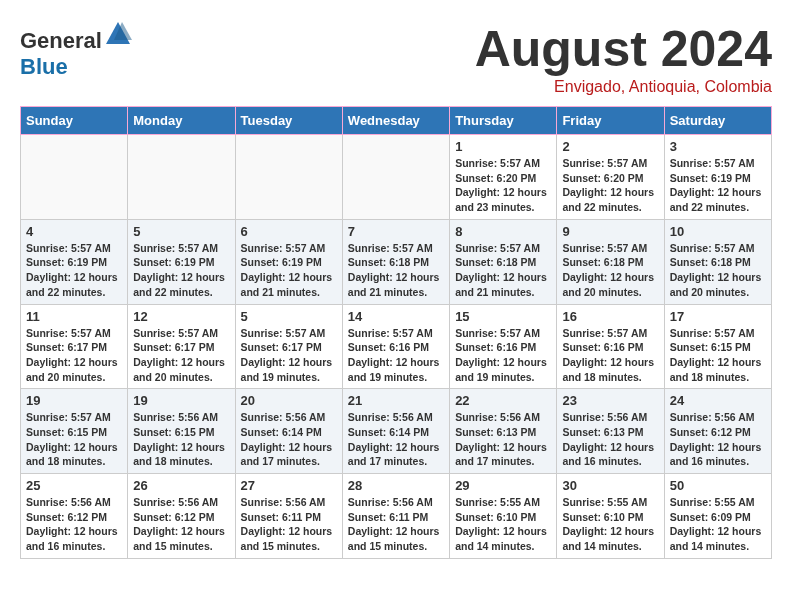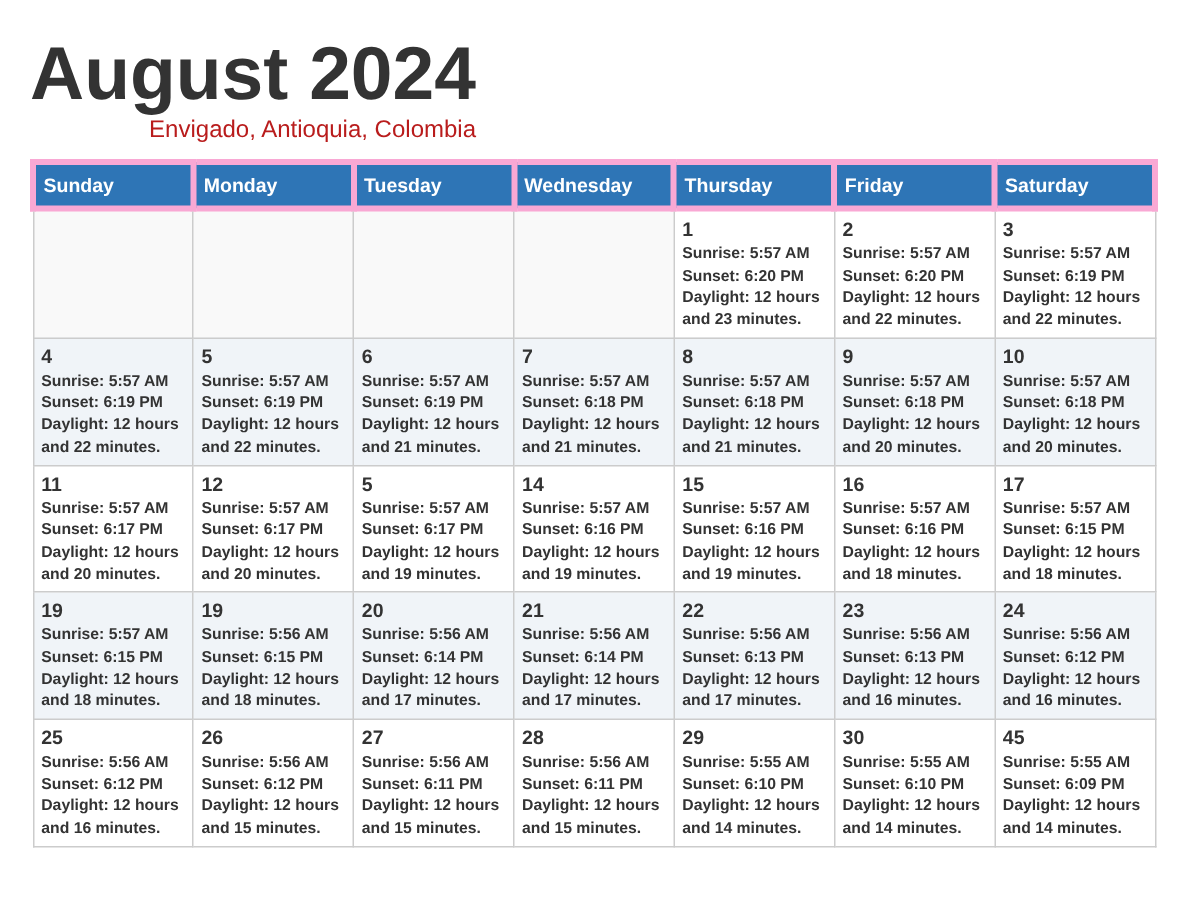--- a/index.html
+++ b/index.html
@@ -52,21 +52,21 @@
       border-collapse: collapse;
       font-size: 11px;
     }
     .calendar th {
       background: #2e75b6;
       color: #fff;
       text-align: left;
       padding: 6px 5px;
       font-size: 13px;
       font-weight: bold;
-      border: 4px solid #f9a8d4;
+      border: 1px solid #f9a8d4;
     }
     .calendar td {
       border: 1px solid #ccc;
       vertical-align: top;
       padding: 4px 5px;
       width: 14.28%;
       min-height: 80px;
       background: #fff;
     }
     .calendar td.empty {
@@ -94,20 +94,29 @@
       color: #333;
       line-height: 1.4;
       font-size: 10.5px;
       font-weight: bold;
     }
   </style>
 </head>
 <body>
 
 <div class="header">
+  <div class="logo">
+    <div>
+      <span class="logo-text-general">General</span><svg class="logo-icon" viewBox="0 0 28 28">
+          <polygon points="14,2 26,24 2,24" fill="#2e75b6"></polygon>
+          <polygon points="18,2 28,20 10,20" fill="#1a5a8a" opacity="0.5"></polygon>
+        </svg><br>
+      <span class="logo-text-blue">Blue</span>
+    </div>
+  </div>
   <div class="title-section">
     <div class="month-title">August 2024</div>
     <div class="location-title">Envigado, Antioquia, Colombia</div>
   </div>
 </div>
 
 <table class="calendar">
   <thead>
     <tr>
 
@@ -248,18 +257,18 @@
         </td>
         <td>
           <span class="day-number">29</span>
           <div class="day-info">Sunrise: 5:55 AM<br>Sunset: 6:10 PM<br>Daylight: 12 hours<br>and 14 minutes.</div>
         </td>
         <td>
           <span class="day-number">30</span>
           <div class="day-info">Sunrise: 5:55 AM<br>Sunset: 6:10 PM<br>Daylight: 12 hours<br>and 14 minutes.</div>
         </td>
         <td>
-          <span class="day-number">45</span>
+          <span class="day-number">50</span>
           <div class="day-info">Sunrise: 5:55 AM<br>Sunset: 6:09 PM<br>Daylight: 12 hours<br>and 14 minutes.</div>
         </td>
       </tr>
     </tbody>
 </table>
 
 </body></html>

